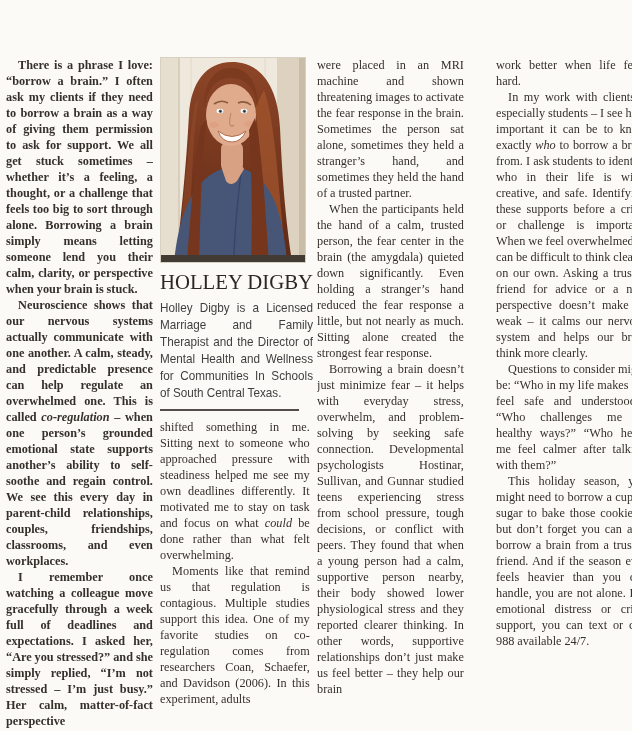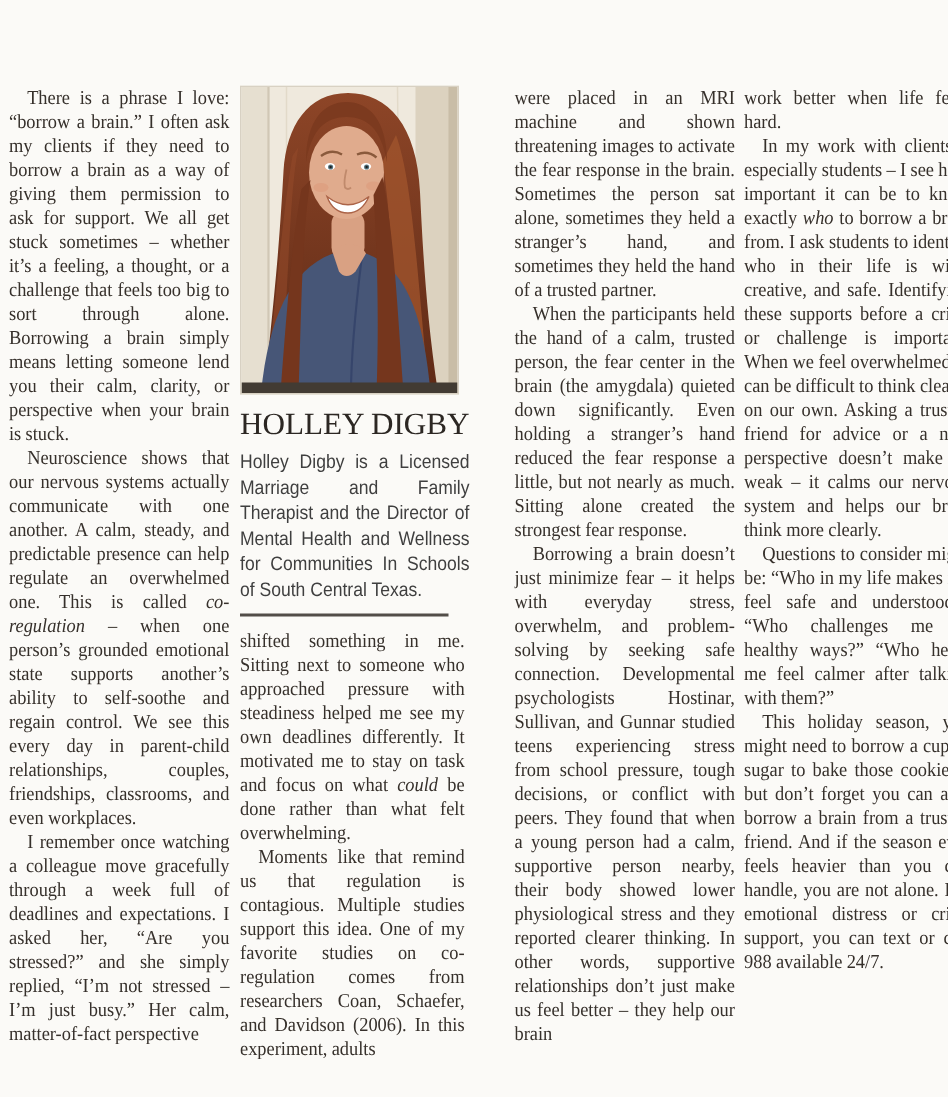--- a/index.html
+++ b/index.html
@@ -38,21 +38,21 @@
   }
   .rule{width:139px;border-top:2px solid #524d48;margin-top:8px;}
   .col2-text{margin-top:8px;}
 </style>
 </head>
 <body>
 
 <div class="page">
 
 
-  <div class="col" style="left:6px;width:148px;">
+  <div class="col" style="left:6px;width:148px;font-weight:bold;">
     <div class="flow" style="width:158px;">
         <p class="para indent"><span>There is a phrase I love: “borrow a brain.” I often ask my clients if they need to borrow a brain as a way of giving them permission to ask for support. We all get stuck sometimes – whether it’s a feeling, a thought, or a challenge that feels too big to sort through alone. Borrowing a brain simply means letting someone lend you their calm, clarity, or perspective when your brain is stuck.</span></p>
         <p class="para indent"><span>Neuroscience shows that our nervous systems actually communicate with one another. A calm, steady, and predictable presence can help regulate an overwhelmed one. This is called </span><em>co-regulation</em><span> – when one person’s grounded emotional state supports another’s ability to self-soothe and regain control. We see this every day in parent-child relationships, couples, friendships, classrooms, and even workplaces.</span></p>
         <p class="para indent"><span>I remember once watching a colleague move gracefully through a week full of deadlines and expectations. I asked her, “Are you stressed?” and she simply replied, “I’m not stressed – I’m just busy.” Her calm, matter-of-fact perspective</span></p>
       </div>
   </div>
 
   <div class="col" style="left:160px;width:156px;">
 
     <div class="photo">
@@ -122,21 +122,21 @@
     <div class="bio">Holley Digby is a Licensed Marriage and Family Therapist and the Director of Mental Health and Wellness for Communities In Schools of South Central Texas.</div>
 
     <div class="rule"></div>
 
     <div class="flow col2-text" style="width:161px;">
         <p class="para"><span>shifted something in me. Sitting next to someone who approached pressure with steadiness helped me see my own deadlines differently. It motivated me to stay on task and focus on what </span><em>could</em><span> be done rather than what felt overwhelming.</span></p>
         <p class="para indent"><span>Moments like that remind us that regulation is contagious. Multiple studies support this idea. One of my favorite studies on co-regulation comes from researchers Coan, Schaefer, and Davidson (2006). In this experiment, adults</span></p>
       </div>
   </div>
 
-  <div class="col" style="left:317px;width:148px;margin-left:26px;">
+  <div class="col" style="left:317px;width:148px;">
     <div class="flow" style="width:158px;">
         <p class="para"><span>were placed in an MRI machine and shown threatening images to activate the fear response in the brain. Sometimes the person sat alone, sometimes they held a stranger’s hand, and sometimes they held the hand of a trusted partner.</span></p>
         <p class="para indent"><span>When the participants held the hand of a calm, trusted person, the fear center in the brain (the amygdala) quieted down significantly. Even holding a stranger’s hand reduced the fear response a little, but not nearly as much. Sitting alone created the strongest fear response.</span></p>
         <p class="para indent"><span>Borrowing a brain doesn’t just minimize fear – it helps with everyday stress, overwhelm, and problem-solving by seeking safe connection. Developmental psychologists Hostinar, Sullivan, and Gunnar studied teens experiencing stress from school pressure, tough decisions, or conflict with peers. They found that when a young person had a calm, supportive person nearby, their body showed lower physiological stress and they reported clearer thinking. In other words, supportive relationships don’t just make us feel better – they help our brain</span></p>
       </div>
   </div>
 
   <div class="col" style="left:496px;width:152px;">
     <div class="flow" style="width:162px;">
         <p class="para"><span>work better when life feels hard.</span></p>

